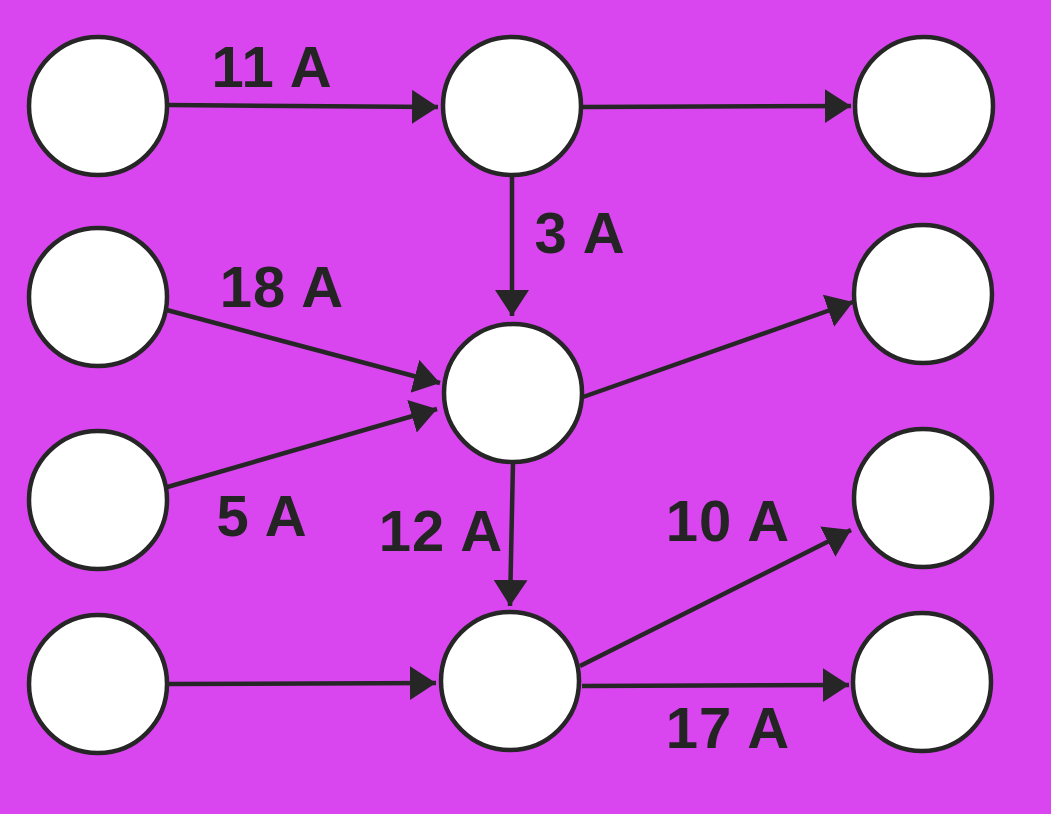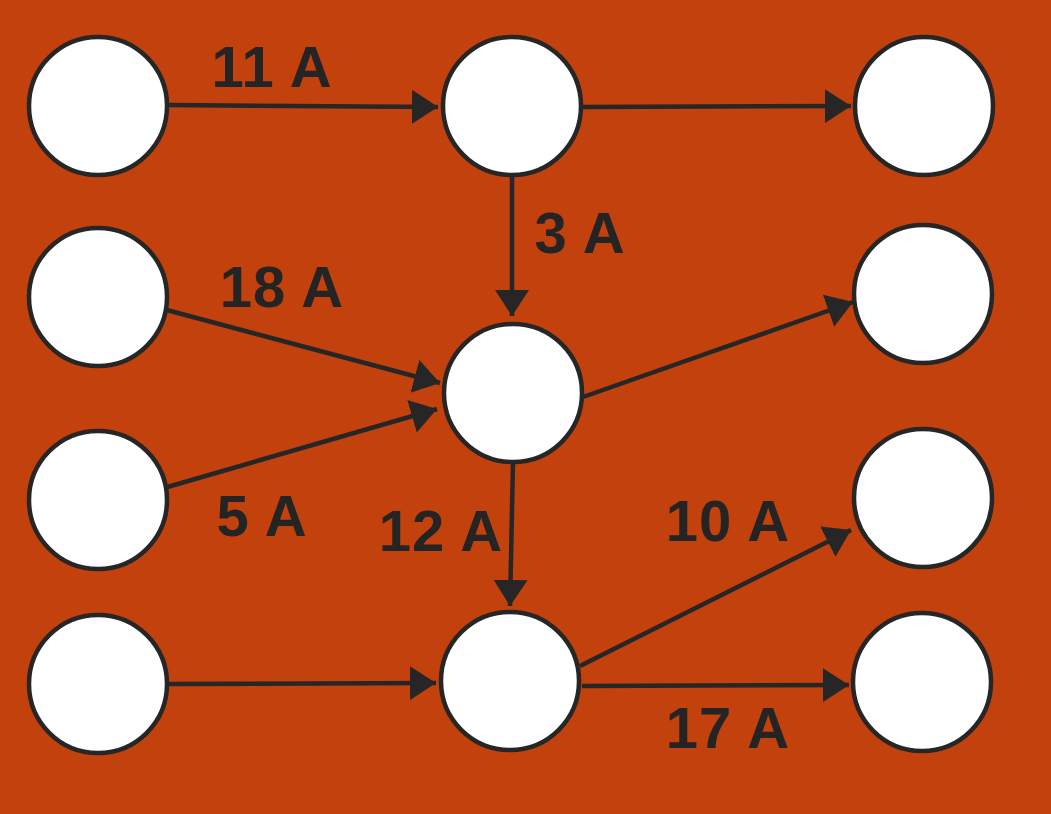--- a/index.html
+++ b/index.html
@@ -4,21 +4,21 @@
 <style>
   html, body {
     margin: 0;
     padding: 0;
     background: #ffffff;
   }
   .canvas-wrap {
     position: relative;
     width: 1051px;
     height: 814px;
-    background: #c2410c;
+    background: #d946ef;
     overflow: hidden;
   }
   svg.diagram {
     display: block;
     width: 1051px;
     height: 814px;
   }
   .edge-label {
     font-family: "Liberation Sans", "DejaVu Sans", sans-serif;
     font-weight: 700;

